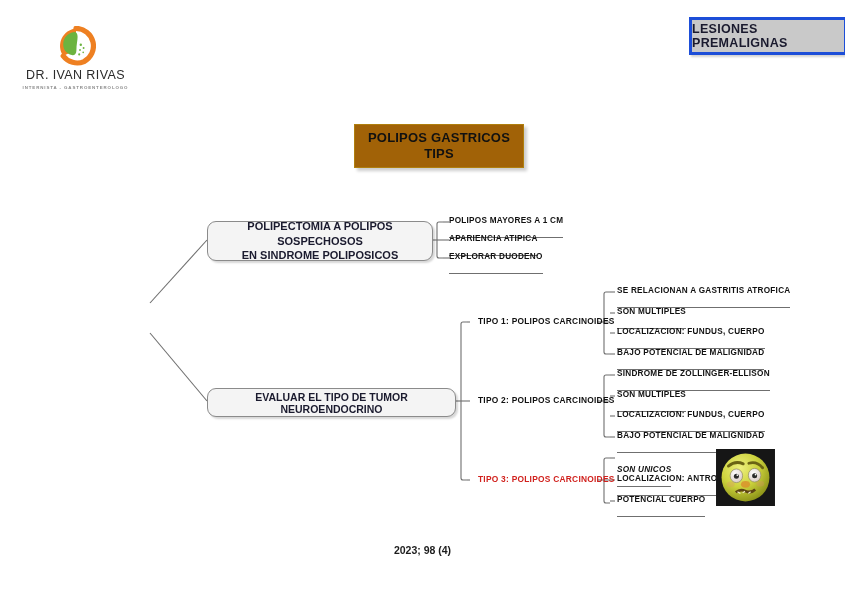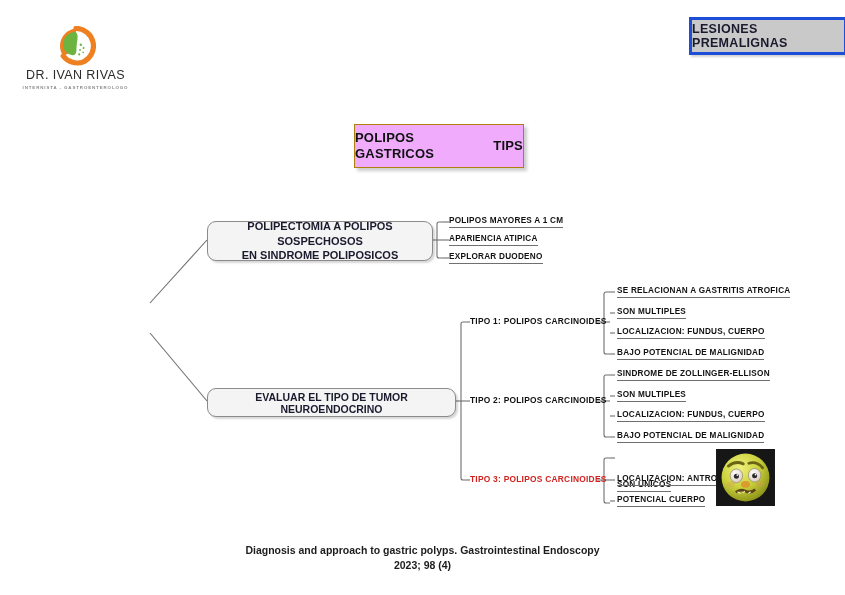--- a/index.html
+++ b/index.html
@@ -31,45 +31,47 @@
     position:absolute;left:689px;top:17px;width:152px;height:32px;
     background:#c9c9c9;border:3px solid #1d4ed8;
     display:flex;align-items:center;justify-content:center;
     font-size:12.5px;font-weight:bold;color:#1a1a2e;letter-spacing:.3px;
     box-shadow:2px 2px 2px rgba(0,0,0,.18);
   }
 
   
   .title-box{
     position:absolute;left:354px;top:124px;width:168px;height:42px;
-    background:#f0abfc;border:1px solid #b07f0d;
-    display:flex;flex-direction:row;align-items:center;justify-content:center;
+    background:#a16207;border:1px solid #b07f0d;
+    display:flex;flex-direction:column;align-items:center;justify-content:center;
     box-shadow:3px 3px 3px rgba(0,0,0,.2);
+    text-align:right;
   }
   .title-box div{font-size:13px;font-weight:bold;color:#111;line-height:1.25;letter-spacing:.2px;}
 
   
   .node{
     position:absolute;background:#f4f4f4;border:1px solid #8b8b8b;border-radius:9px;
     display:flex;align-items:center;justify-content:center;text-align:center;
     box-shadow:2px 2px 2px rgba(0,0,0,.16);
     font-weight:bold;color:#1a1a2e;
   }
   #node-root{left:44px;top:303px;width:147px;height:30px;font-size:11.5px;}
   #node-polipectomia{left:207px;top:221px;width:224px;height:38px;font-size:11px;line-height:1.35;}
   #node-evaluar{left:207px;top:388px;width:247px;height:27px;font-size:10.5px;}
 
   
   .leaf{
     position:absolute;font-size:8.2px;font-weight:bold;color:#111;
     letter-spacing:.25px;white-space:nowrap;
-    padding-bottom:2px;border-bottom:1px solid #6f6f6f;
+    padding-bottom:12px;border-bottom:1px solid #6f6f6f;
   }
   .leaf.mid{
     font-size:8.4px;
+    margin-left:8px;
   }
   .leaf.red{color:#d1221e;}
 
   
   .emoji-wrap{
     position:absolute;left:716px;top:449px;width:59px;height:57px;
     background:#1a1a1a;overflow:hidden;
   }
   .emoji-wrap svg{display:block;}
 
@@ -179,21 +181,21 @@
   <div class="leaf" style="left:617px;top:327px;">LOCALIZACION: FUNDUS, CUERPO</div>
   <div class="leaf" style="left:617px;top:348px;">BAJO POTENCIAL DE MALIGNIDAD</div>
 
   <div class="leaf mid" style="left:470px;top:395px;border-bottom:none;">TIPO 2: POLIPOS CARCINOIDES</div>
   <div class="leaf" style="left:617px;top:369px;">SINDROME DE ZOLLINGER-ELLISON</div>
   <div class="leaf" style="left:617px;top:390px;">SON MULTIPLES</div>
   <div class="leaf" style="left:617px;top:410px;">LOCALIZACION: FUNDUS, CUERPO</div>
   <div class="leaf" style="left:617px;top:431px;">BAJO POTENCIAL DE MALIGNIDAD</div>
 
   <div class="leaf mid red" style="left:470px;top:474px;border-bottom:none;">TIPO 3: POLIPOS CARCINOIDES</div>
-  <div class="leaf" style="left:617px;top:480px;">SON UNICOS</div>
+  <div class="leaf" style="left:617px;top:465px;font-style:italic;">SON UNICOS</div>
   <div class="leaf" style="left:617px;top:474px;">LOCALIZACION: ANTRO</div>
   <div class="leaf" style="left:617px;top:495px;">POTENCIAL CUERPO</div>
 
   <div class="emoji-wrap">
     <svg width="59" height="57" viewBox="0 0 100 100" xmlns="http://www.w3.org/2000/svg">
       <defs>
         <radialGradient id="fg" cx="38%" cy="30%" r="72%">
           <stop offset="0%" stop-color="#eef07e"></stop>
           <stop offset="55%" stop-color="#ccd23c"></stop>
           <stop offset="100%" stop-color="#8e9419"></stop>
@@ -215,17 +217,16 @@
       <circle cx="67.6" cy="44.8" r="1.5" fill="#ffffff"></circle>
       <ellipse cx="50" cy="62" rx="8" ry="6" fill="#d9922c" opacity=".85"></ellipse>
       <path d="M33 76 q8 -7 17 -2 q9 5 17 -3" stroke="#5d4414" stroke-width="4.5" fill="#7a5a1c" stroke-linejoin="round"></path>
       <path d="M36 75 l5 3 M45 77 l4 -3 M55 78 l4 -3" stroke="#efe9c6" stroke-width="2" fill="none"></path>
       <ellipse cx="24" cy="62" rx="7" ry="5" fill="#d98f6e" opacity=".30"></ellipse>
       <ellipse cx="76" cy="61" rx="7" ry="5" fill="#d98f6e" opacity=".30"></ellipse>
     </svg>
   </div>
 
   <div class="footer">
-    <div>Diagnosis and approach to gastric polyps. Gastrointestinal Endoscopy</div>
     <div>2023; 98 (4)</div>
   </div>
 
 </div>
 
 </body></html>

